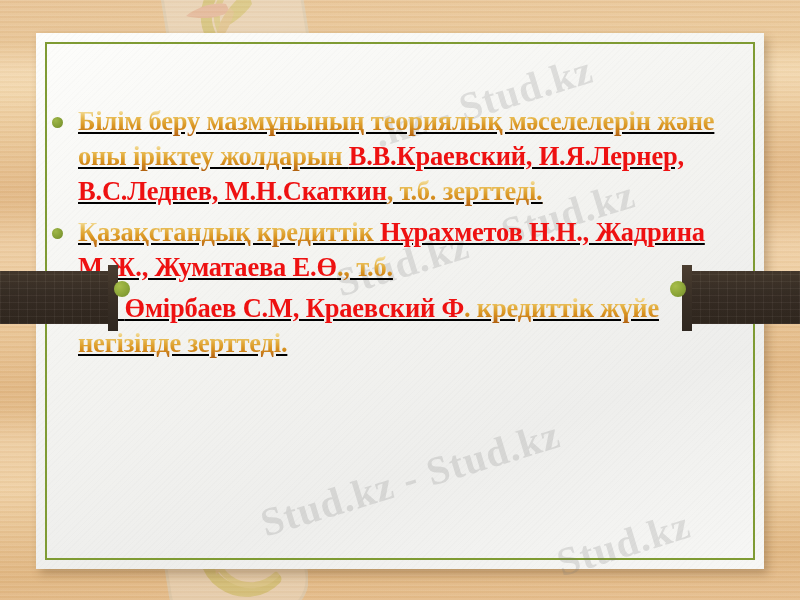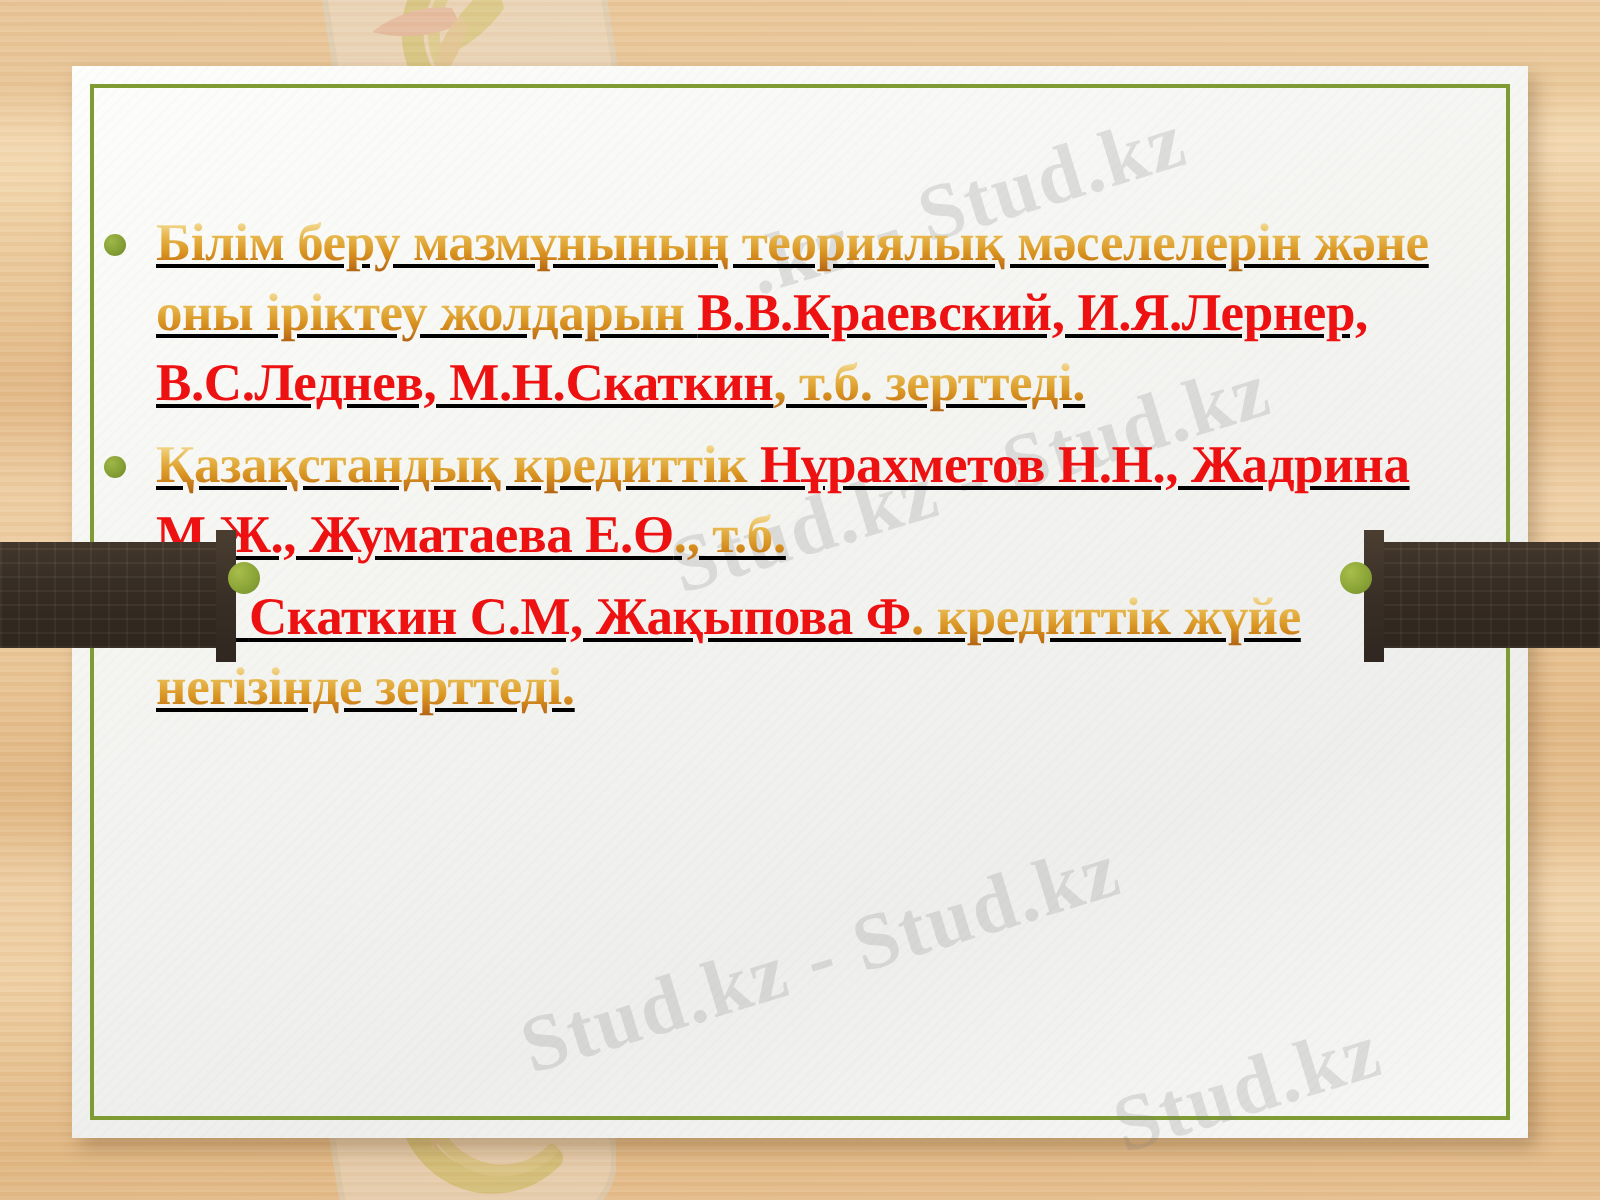--- a/index.html
+++ b/index.html
@@ -258,21 +258,21 @@
       <div class="bullet-row">
         <span class="bullet-marker"></span>
         <div class="bullet-text"><span class="gold">Білім беру мазмұнының теориялық мәселелерін және оны іріктеу жолдарын </span><span class="red">В.В.Краевский, И.Я.Лернер, В.С.Леднев, М.Н.Скаткин</span><span class="gold">, т.б. зерттеді.</span></div>
       </div>
       <div class="bullet-row">
         <span class="bullet-marker"></span>
         <div class="bullet-text"><span class="gold">  Қазақстандық  кредиттік </span><span class="red">Нұрахметов Н.Н., Жадрина М.Ж., Жуматаева Е.Ө</span><span class="gold">., т.б.</span></div>
       </div>
       <div class="bullet-row">
         <span class="bullet-marker"></span>
-        <div class="bullet-text"><span class="gold">  Ал, </span><span class="red">Скаткин С.М, Жақыпова Ф</span><span class="gold">. кредиттік жүйе негізінде зерттеді.</span></div>
+        <div class="bullet-text"><span class="gold">  Ал, </span><span class="red">Өмірбаев С.М, Краевский Ф</span><span class="gold">. кредиттік жүйе негізінде зерттеді.</span></div>
       </div>
     </div>
 
   <div class="ribbon" id="ribbon-left"></div>
   <div class="ribbon-cap" id="ribbon-cap-left"></div>
   <div class="ribbon-dot" id="ribbon-dot-left"></div>
 
   <div class="ribbon" id="ribbon-right"></div>
   <div class="ribbon-cap" id="ribbon-cap-right"></div>
   <div class="ribbon-dot" id="ribbon-dot-right"></div>

